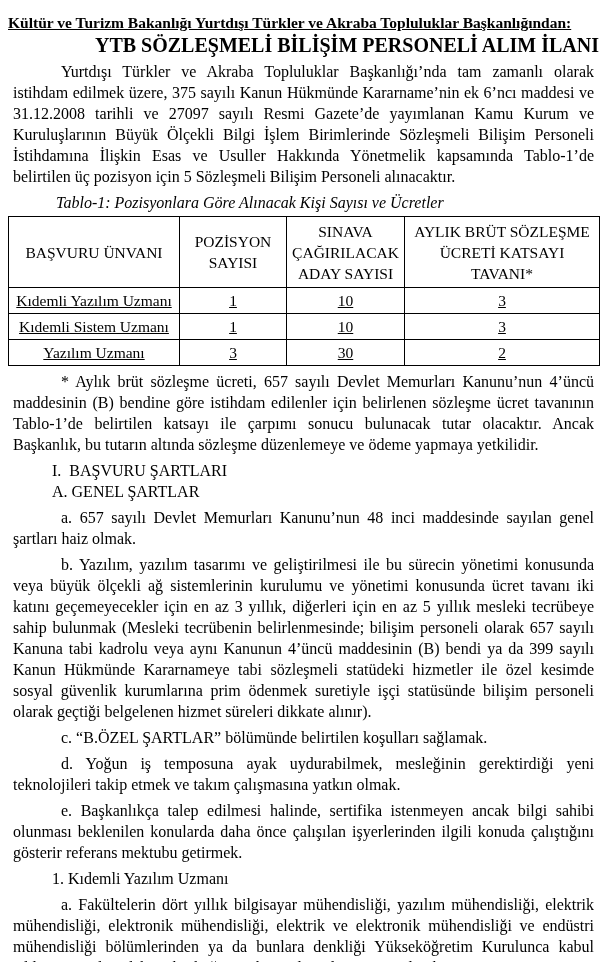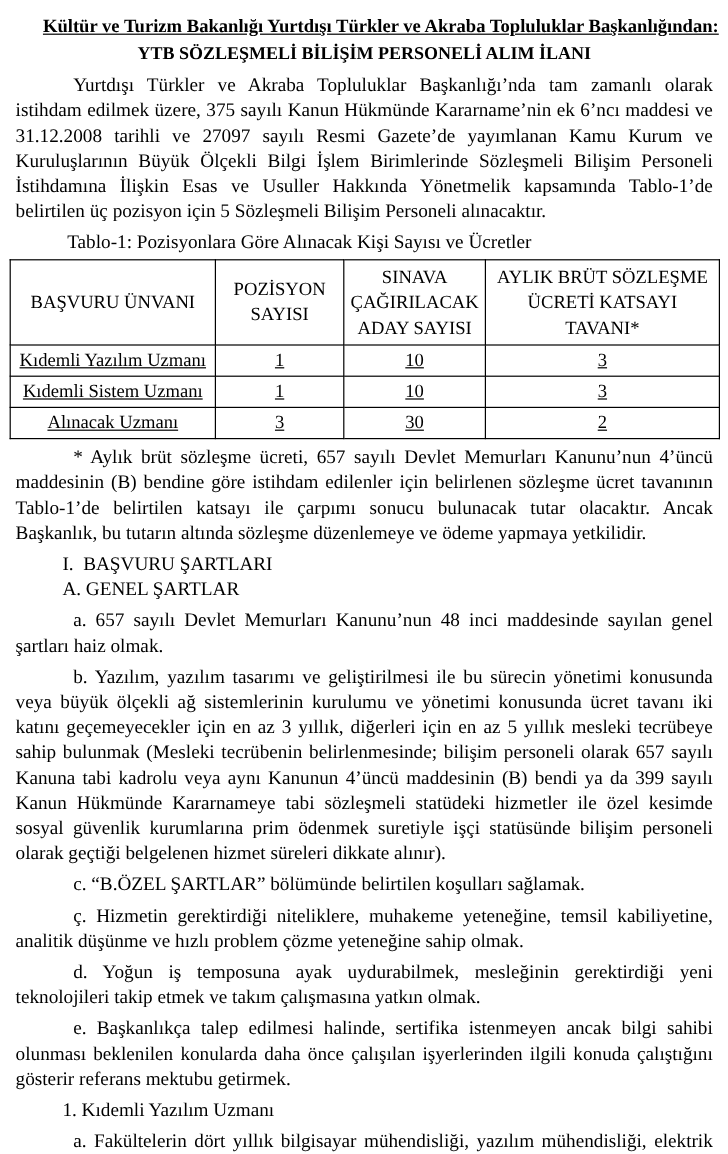--- a/index.html
+++ b/index.html
@@ -11,40 +11,41 @@
     background: #ffffff;
     color: #000000;
     font-family: "Liberation Serif", "DejaVu Serif", serif;
     font-size: 16px;
     line-height: 21px;
     overflow: hidden;
   }
   .title1 {
     font-weight: bold;
     text-decoration: underline;
-    text-align: right;
+    text-align: left;
     font-size: 15.5px;
     line-height: 22px;
     white-space: nowrap;
     font-family: Liberation Serif, serif;
   }
   .title2 {
     font-weight: bold;
-    text-align: center;
-    font-size: 15px;
+    text-align: right;
+    font-size: 20px;
     line-height: 22px;
   }
   .para {
     text-align: justify;
     text-indent: 48px;
     margin: 5px;
   }
   .caption {
     text-indent: 48px;
     margin: 0;
+    font-style: italic;
   }
   .heading {
     margin: 0;
     padding-left: 44px;
   }
   table.positions {
     border-collapse: collapse;
     table-layout: fixed;
     width: 591px;
     margin: 3px 0 4px 0;
@@ -100,37 +101,36 @@
         <td>10</td>
         <td>3</td>
       </tr>
       <tr>
         <td>Kıdemli Sistem Uzmanı</td>
         <td>1</td>
         <td>10</td>
         <td>3</td>
       </tr>
       <tr>
-        <td>Alınacak Uzmanı</td>
+        <td>Yazılım Uzmanı</td>
         <td>3</td>
         <td>30</td>
         <td>2</td>
       </tr>
     </tbody>
   </table>
 
   <p class="para">* Aylık brüt sözleşme ücreti, 657 sayılı Devlet Memurları Kanunu’nun 4’üncü maddesinin (B) bendine göre istihdam edilenler için belirlenen sözleşme ücret tavanının Tablo-1’de belirtilen katsayı ile çarpımı sonucu bulunacak tutar olacaktır. Ancak Başkanlık, bu tutarın altında sözleşme düzenlemeye ve ödeme yapmaya yetkilidir.</p>
 
   <div class="heading">I.&nbsp; BAŞVURU ŞARTLARI</div>
   <div class="heading">A. GENEL ŞARTLAR</div>
 
   <p class="para">a. 657 sayılı Devlet Memurları Kanunu’nun 48 inci maddesinde sayılan genel şartları haiz olmak.</p>
   <p class="para">b. Yazılım, yazılım tasarımı ve geliştirilmesi ile bu sürecin yönetimi konusunda veya büyük ölçekli ağ sistemlerinin kurulumu ve yönetimi konusunda ücret tavanı iki katını geçemeyecekler için en az 3 yıllık, diğerleri için en az 5 yıllık mesleki tecrübeye sahip bulunmak (Mesleki tecrübenin belirlenmesinde; bilişim personeli olarak 657 sayılı Kanuna tabi kadrolu veya aynı Kanunun 4’üncü maddesinin (B) bendi ya da 399 sayılı Kanun Hükmünde Kararnameye tabi sözleşmeli statüdeki hizmetler ile özel kesimde sosyal güvenlik kurumlarına prim ödenmek suretiyle işçi statüsünde bilişim personeli olarak geçtiği belgelenen hizmet süreleri dikkate alınır).</p>
   <p class="para">c. “B.ÖZEL ŞARTLAR” bölümünde belirtilen koşulları sağlamak.</p>
-  <p class="para">ç. Hizmetin gerektirdiği niteliklere, muhakeme yeteneğine, temsil kabiliyetine, analitik düşünme ve hızlı problem çözme yeteneğine sahip olmak.</p>
   <p class="para">d. Yoğun iş temposuna ayak uydurabilmek, mesleğinin gerektirdiği yeni teknolojileri takip etmek ve takım çalışmasına yatkın olmak.</p>
   <p class="para">e. Başkanlıkça talep edilmesi halinde, sertifika istenmeyen ancak bilgi sahibi olunması beklenilen konularda daha önce çalışılan işyerlerinden ilgili konuda çalıştığını gösterir referans mektubu getirmek.</p>
 
   <div class="heading">1. Kıdemli Yazılım Uzmanı</div>
 
   <p class="para">a. Fakültelerin dört yıllık bilgisayar mühendisliği, yazılım mühendisliği, elektrik mühendisliği, elektronik mühendisliği, elektrik ve elektronik mühendisliği ve endüstri mühendisliği bölümlerinden ya da bunlara denkliği Yükseköğretim Kurulunca kabul edilmiş yurt dışındaki yükseköğretim kurumlarından mezun olmak,</p>
 
 </div>
 
 </body></html>

